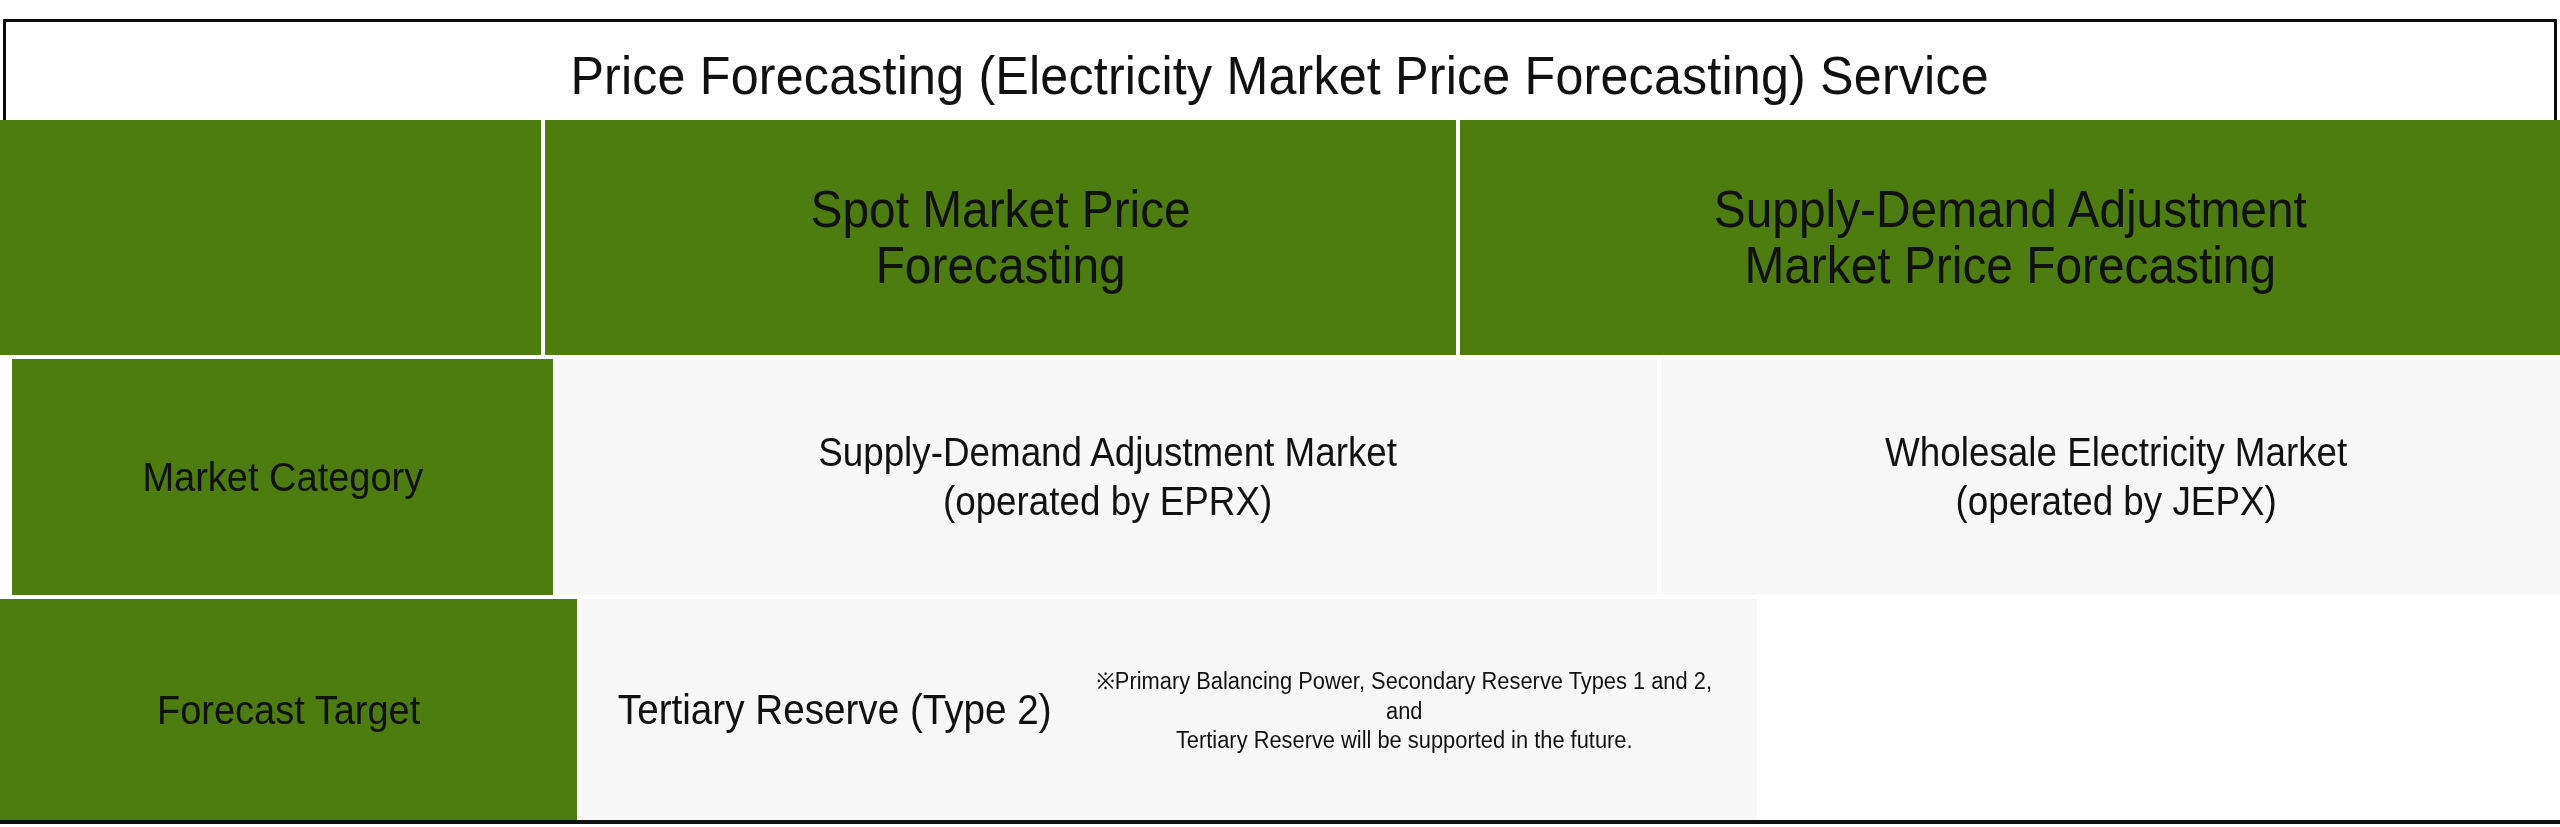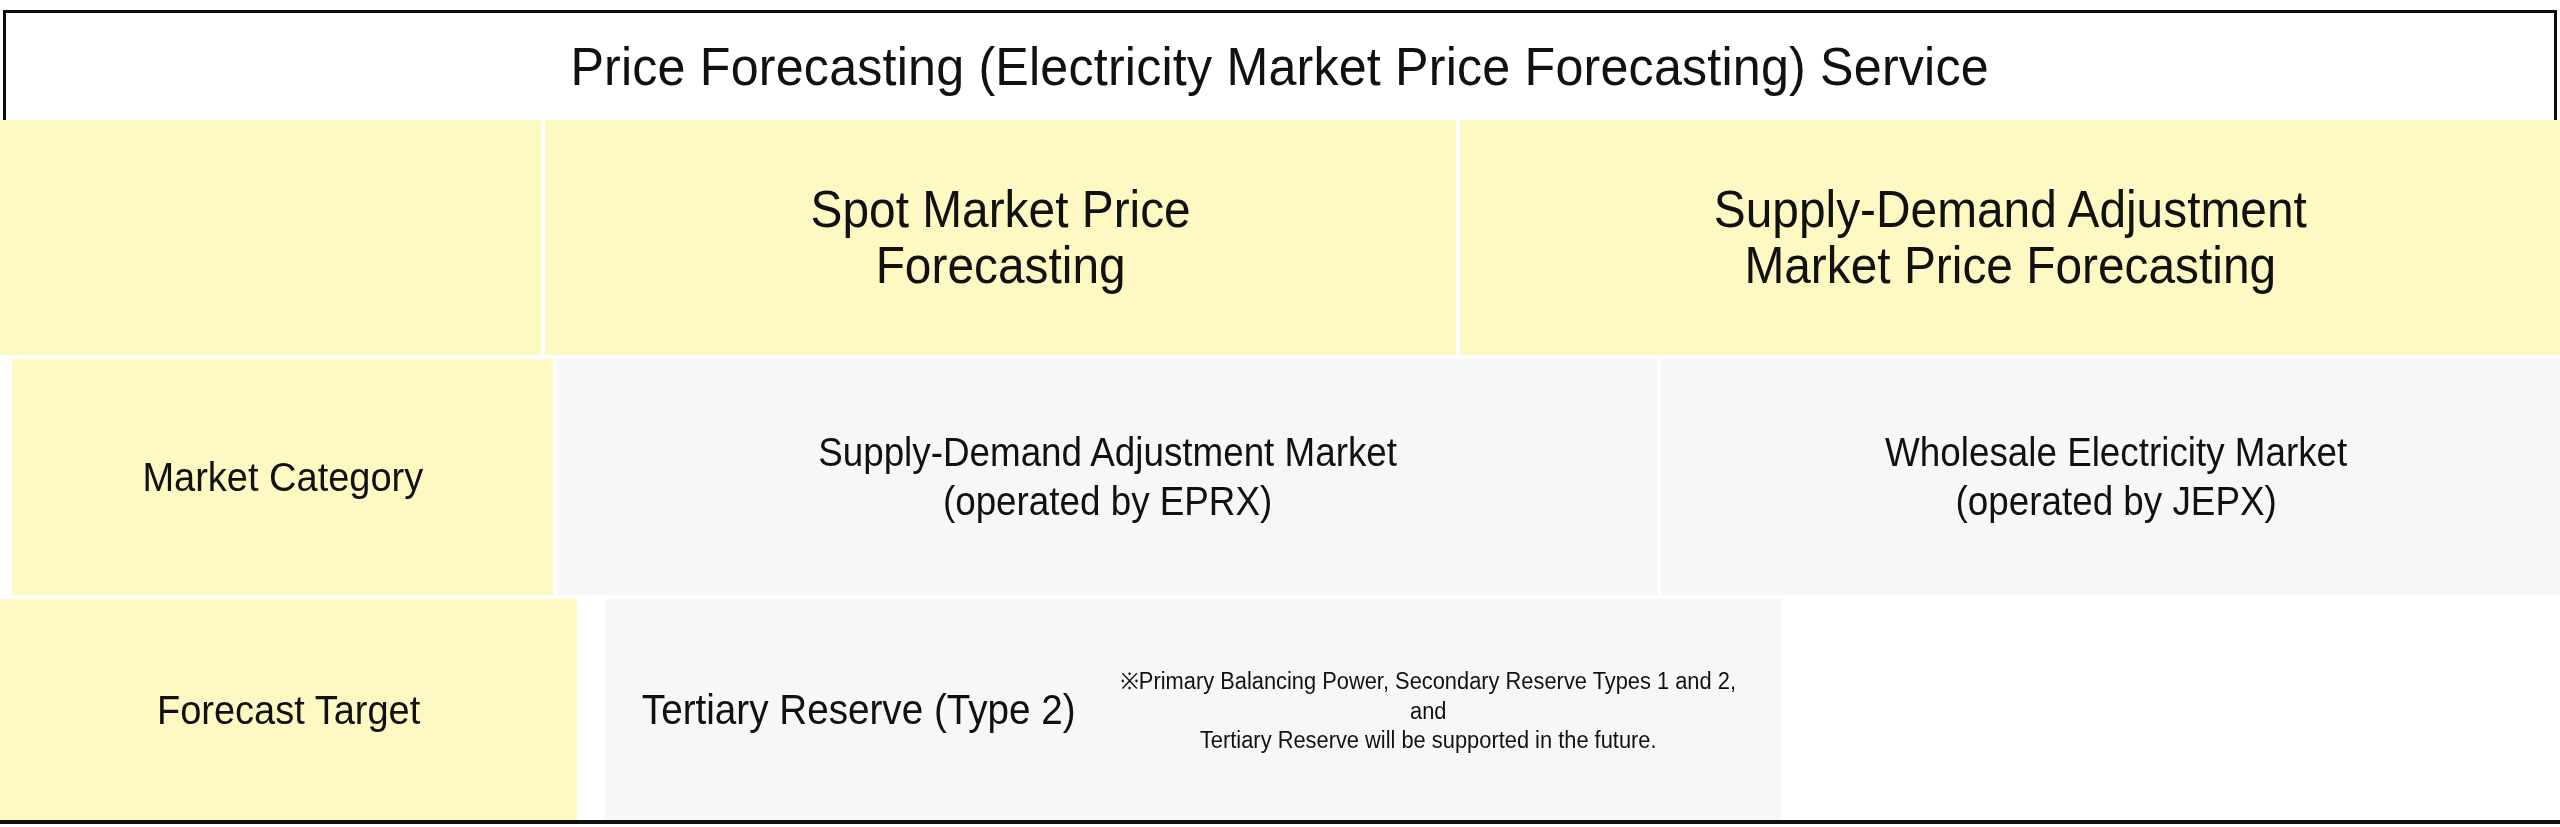--- a/index.html
+++ b/index.html
@@ -19,21 +19,21 @@
     width: 2560px;
     height: 827px;
     background: #ffffff;
     box-sizing: border-box;
   }
 
   
   .title-box {
     position: absolute;
     left: 3px;
-    top: 10px;
+    top: 19px;
     width: 2554px;
     height: 113px;
     background: #ffffff;
     border: 3px solid #0d0d0d;
     box-sizing: border-box;
     display: flex;
     align-items: center;
     justify-content: center;
   }
   .title-text {
@@ -59,37 +59,37 @@
     background: #ffffff;
   }
 
   .row {
     display: flex;
     width: 100%;
     background: #ffffff;
   }
   .row-header { height: 236px; }
   .row-body-1 { height: 238px; margin-top: 4px; padding-left: 12px; }
-  .row-body-2 { height: 222px; margin-top: 4px; gap: 24px; }
+  .row-body-2 { height: 222px; margin-top: 4px; }
 
   .cell {
     display: flex;
     align-items: center;
     justify-content: center;
     text-align: center;
     box-sizing: border-box;
     padding: 4px 18px;
     color: #111111;
   }
 
   .col-label { width: 577px; }
   .col-mid   { width: 973px; margin-left: 4px; }
   .col-right { width: 1176px; margin-left: 4px; }
 
-  .bg-head { background: #fef9c3; }
+  .bg-head { background: #4d7c0f; }
   .bg-data { background: #f7f7f7; }
 
   .head-text {
     font-size: 52px;
     line-height: 1.08;
     transform: scaleX(0.92);
     transform-origin: center center;
     white-space: pre-line;
   }
 

